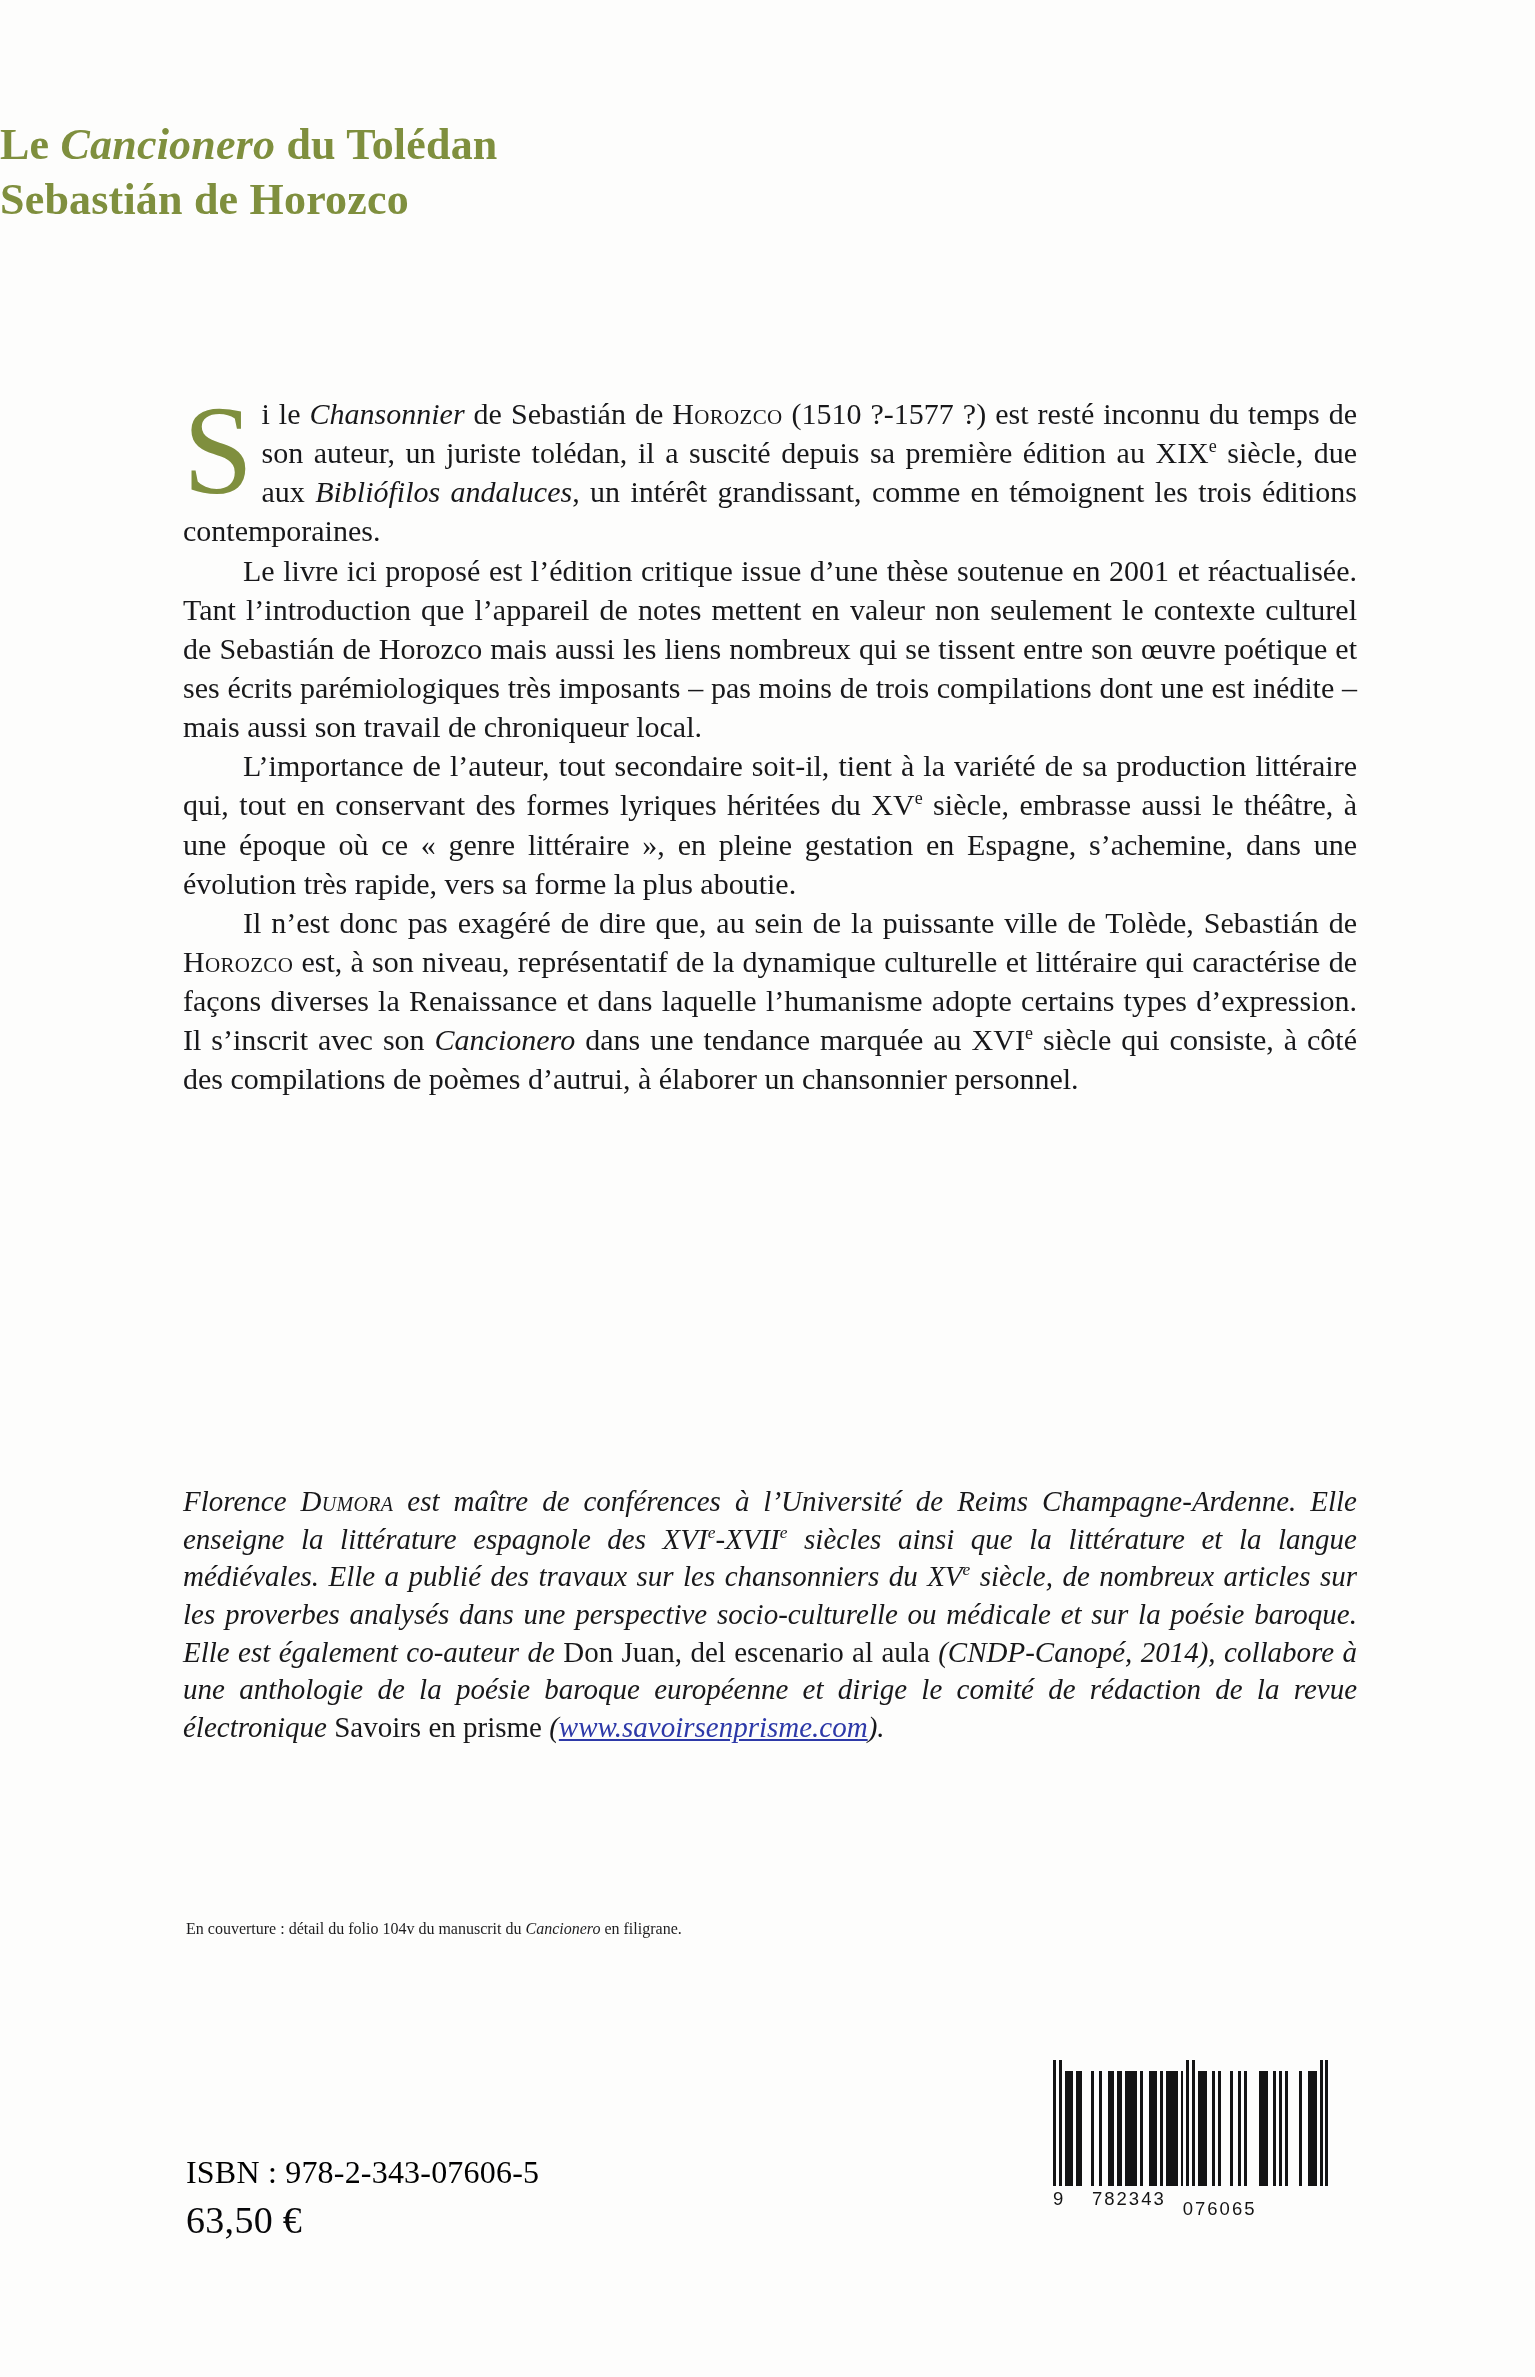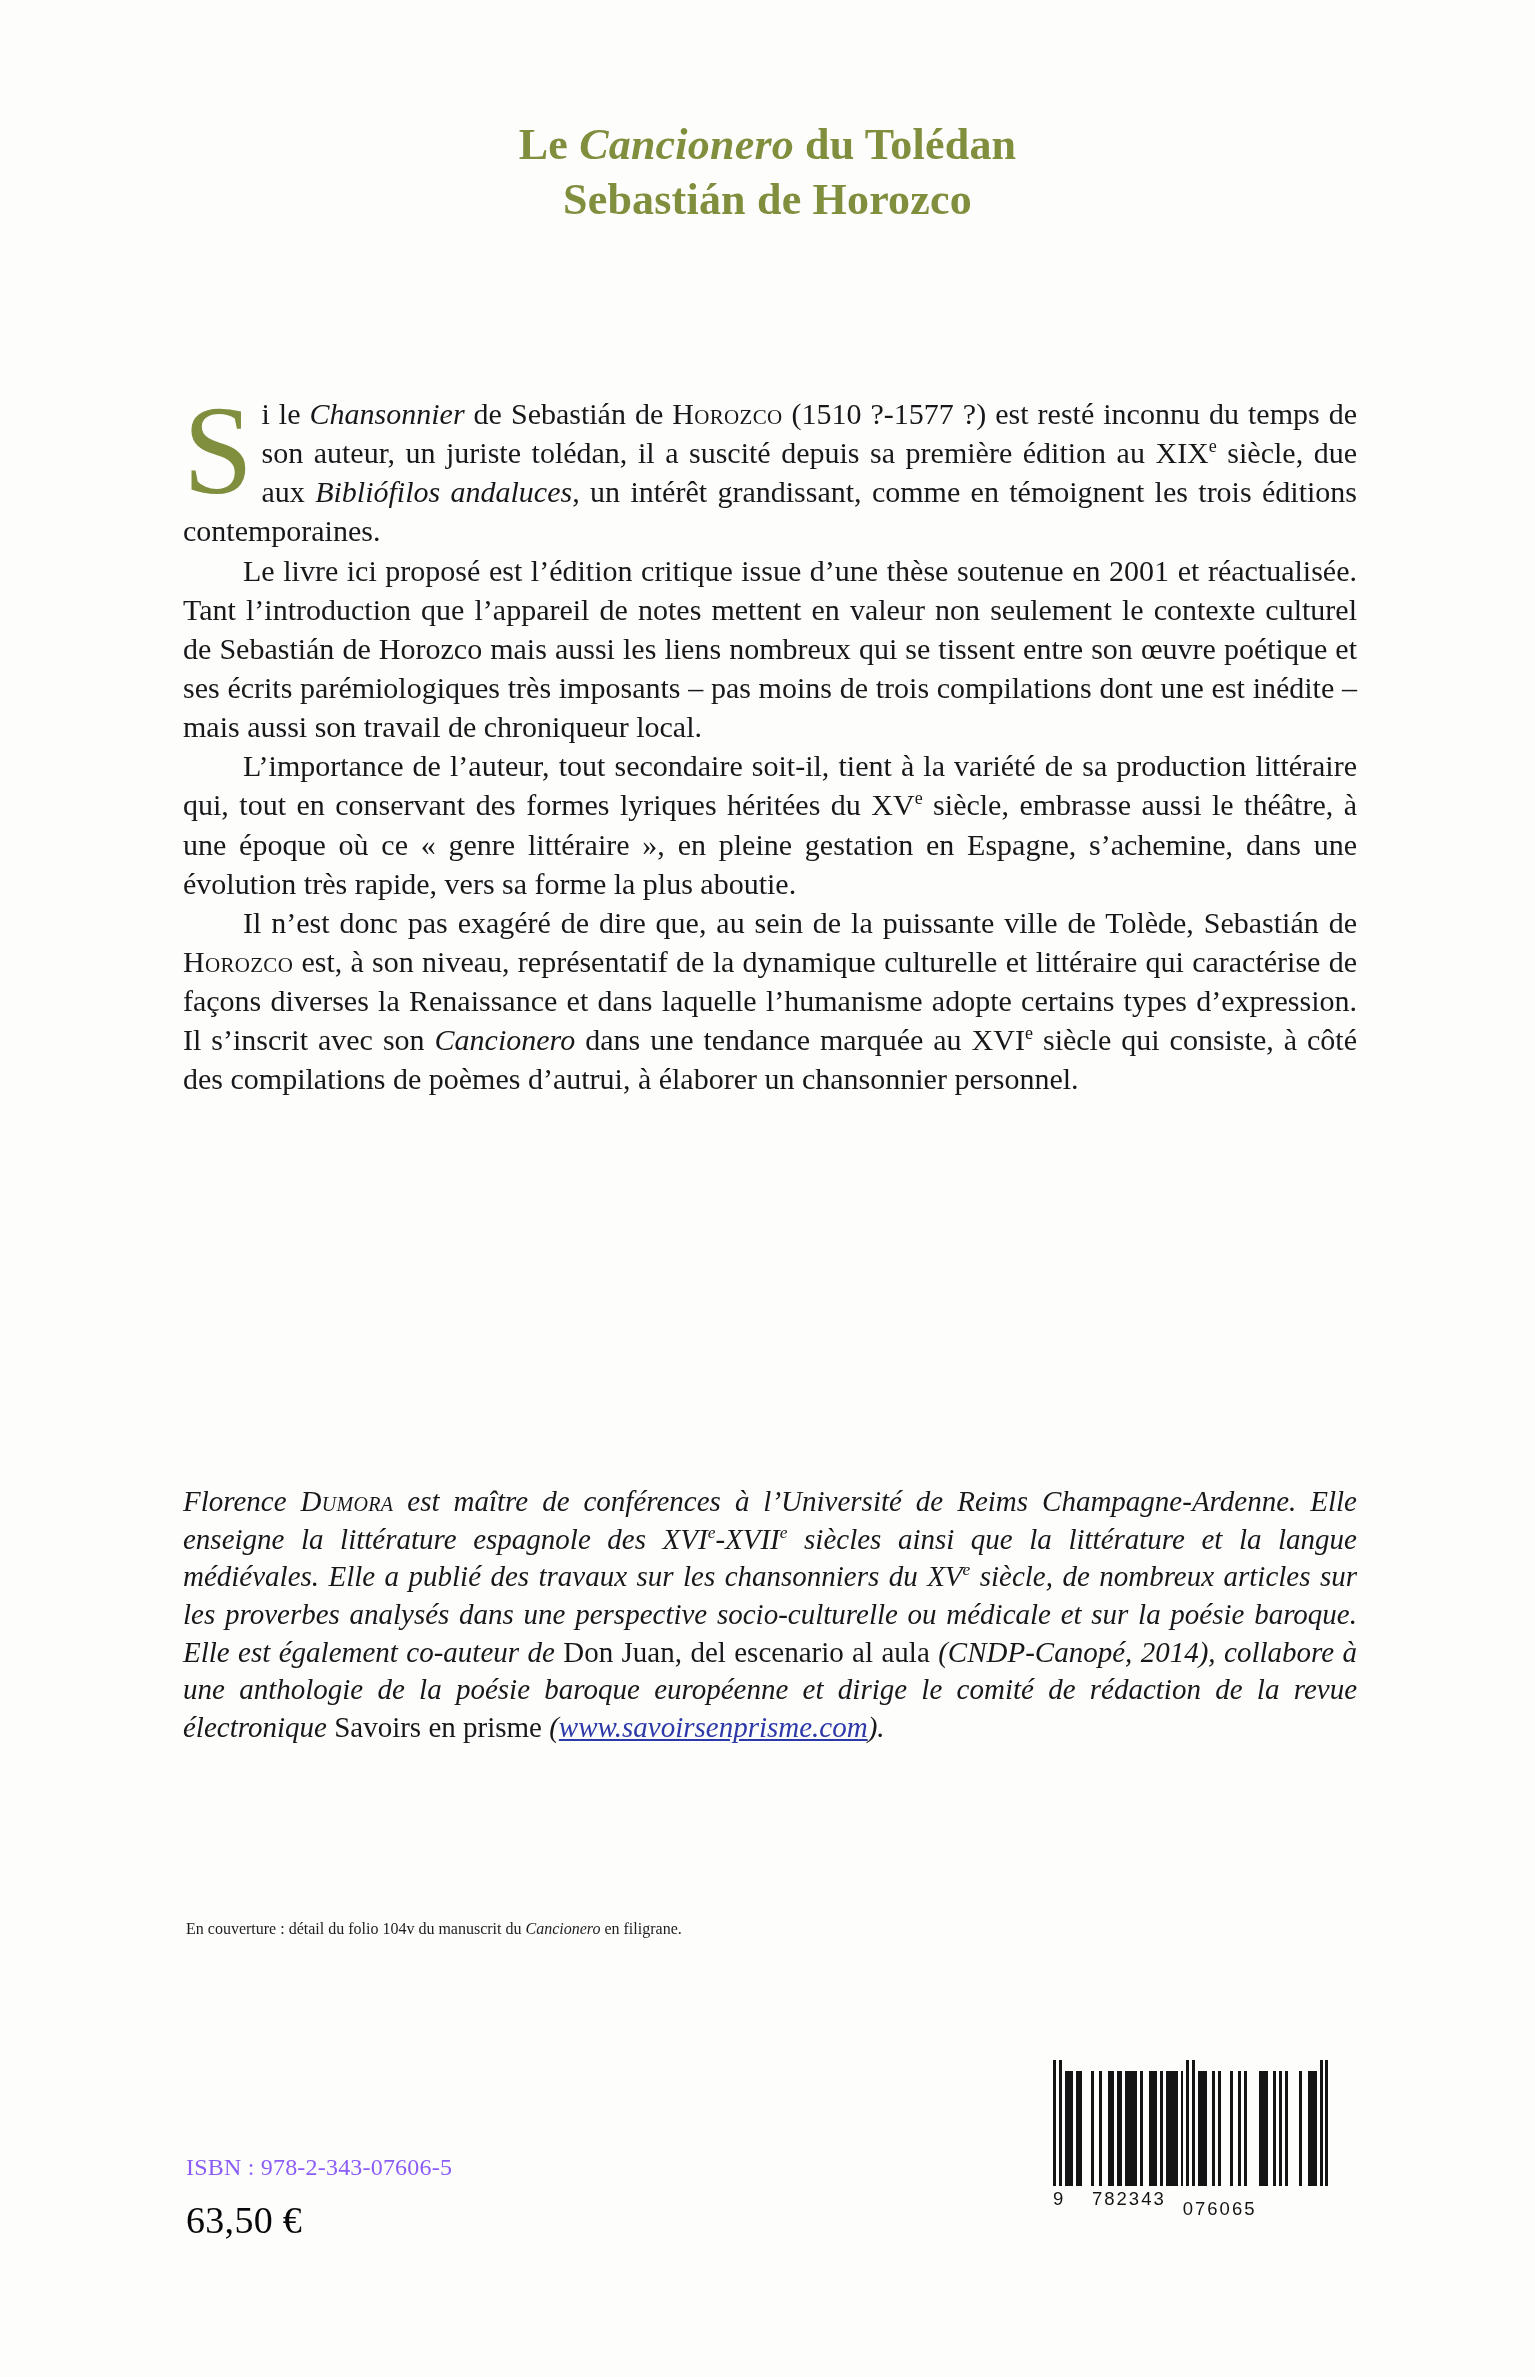--- a/index.html
+++ b/index.html
@@ -21,21 +21,20 @@
     inset: 0;
     background: #fdfdfc;
   }
 
   
   .title-block {
     position: absolute;
     left: 0;
     right: 0;
     top: 117px;
-    text-align: center;
     color: #7f8f3e;
   }
   .title-line {
     font-family: "Liberation Serif", "DejaVu Serif", serif;
     font-weight: bold;
     font-size: 44px;
     line-height: 1.26;
     letter-spacing: 0.2px;
     color: #7f8f3e;
   }
@@ -130,23 +129,23 @@
     line-height: 1.3;
     color: #1d1d1f;
   }
   .cover-note .ital { font-style: italic; }
 
   
   .isbn {
     position: absolute;
     left: 186px;
     top: 2154px;
-    font-size: 24px;
+    font-size: 32px;
     letter-spacing: 0.2px;
-    color: #8b5cf6;
+    color: #000000;
   }
   .price {
     position: absolute;
     left: 186px;
     top: 2198px;
     font-size: 38px;
     letter-spacing: 0.3px;
     color: #08080a;
   }
 

